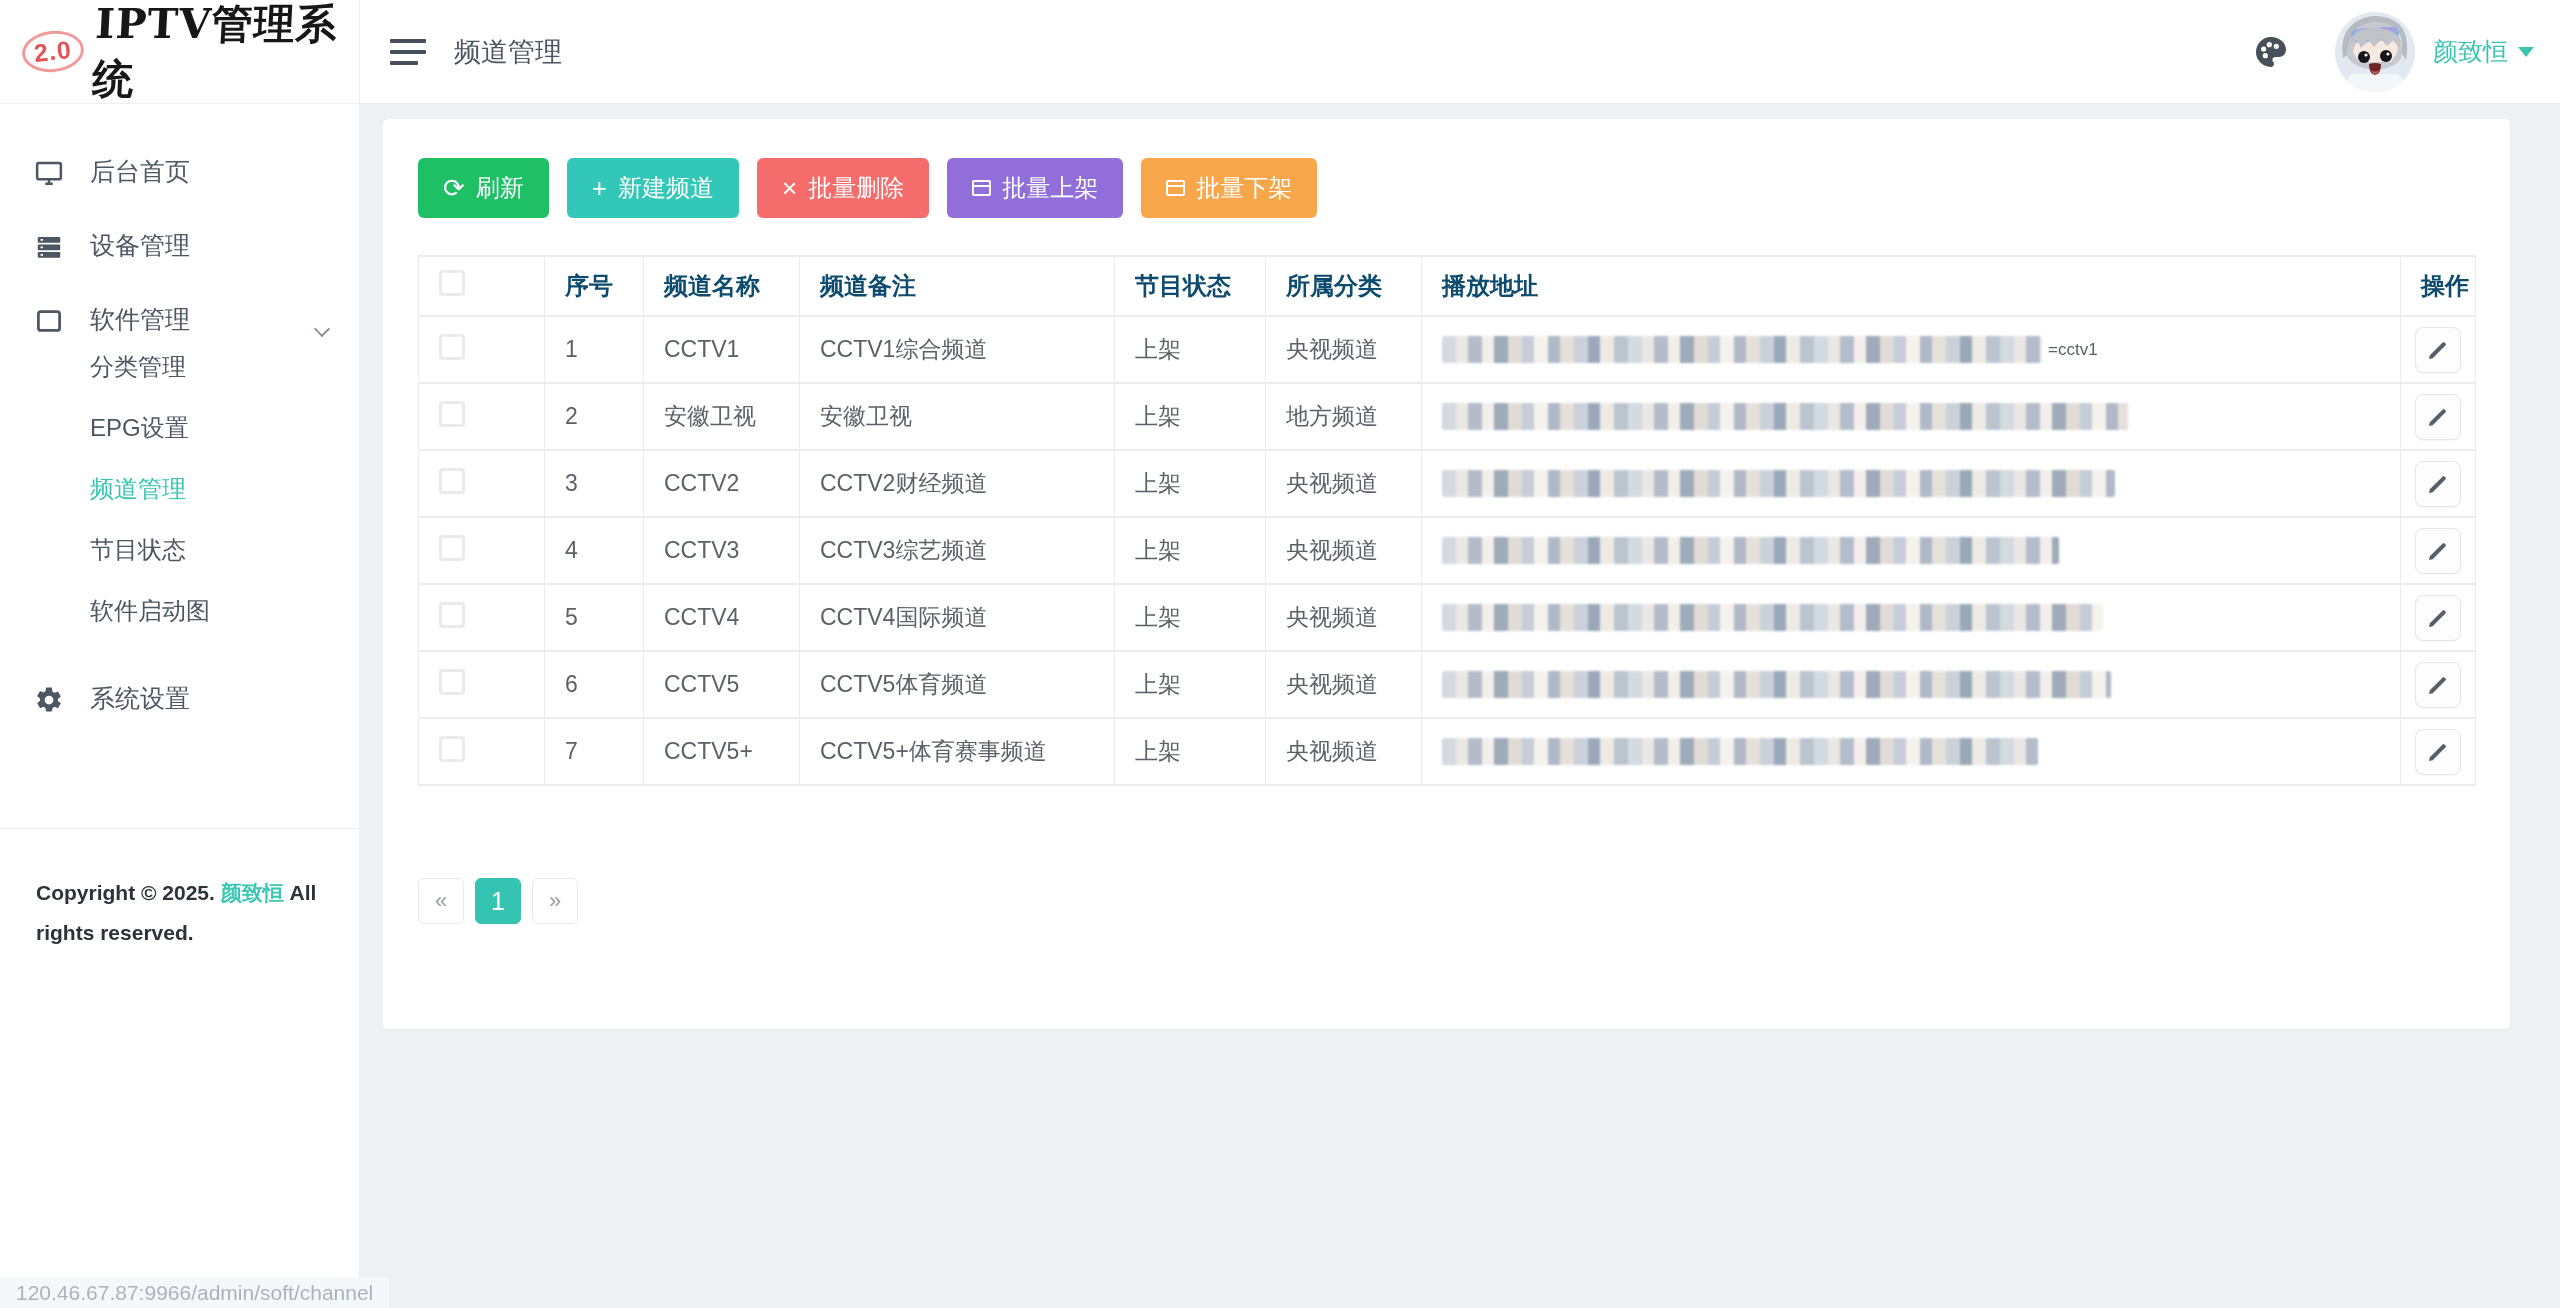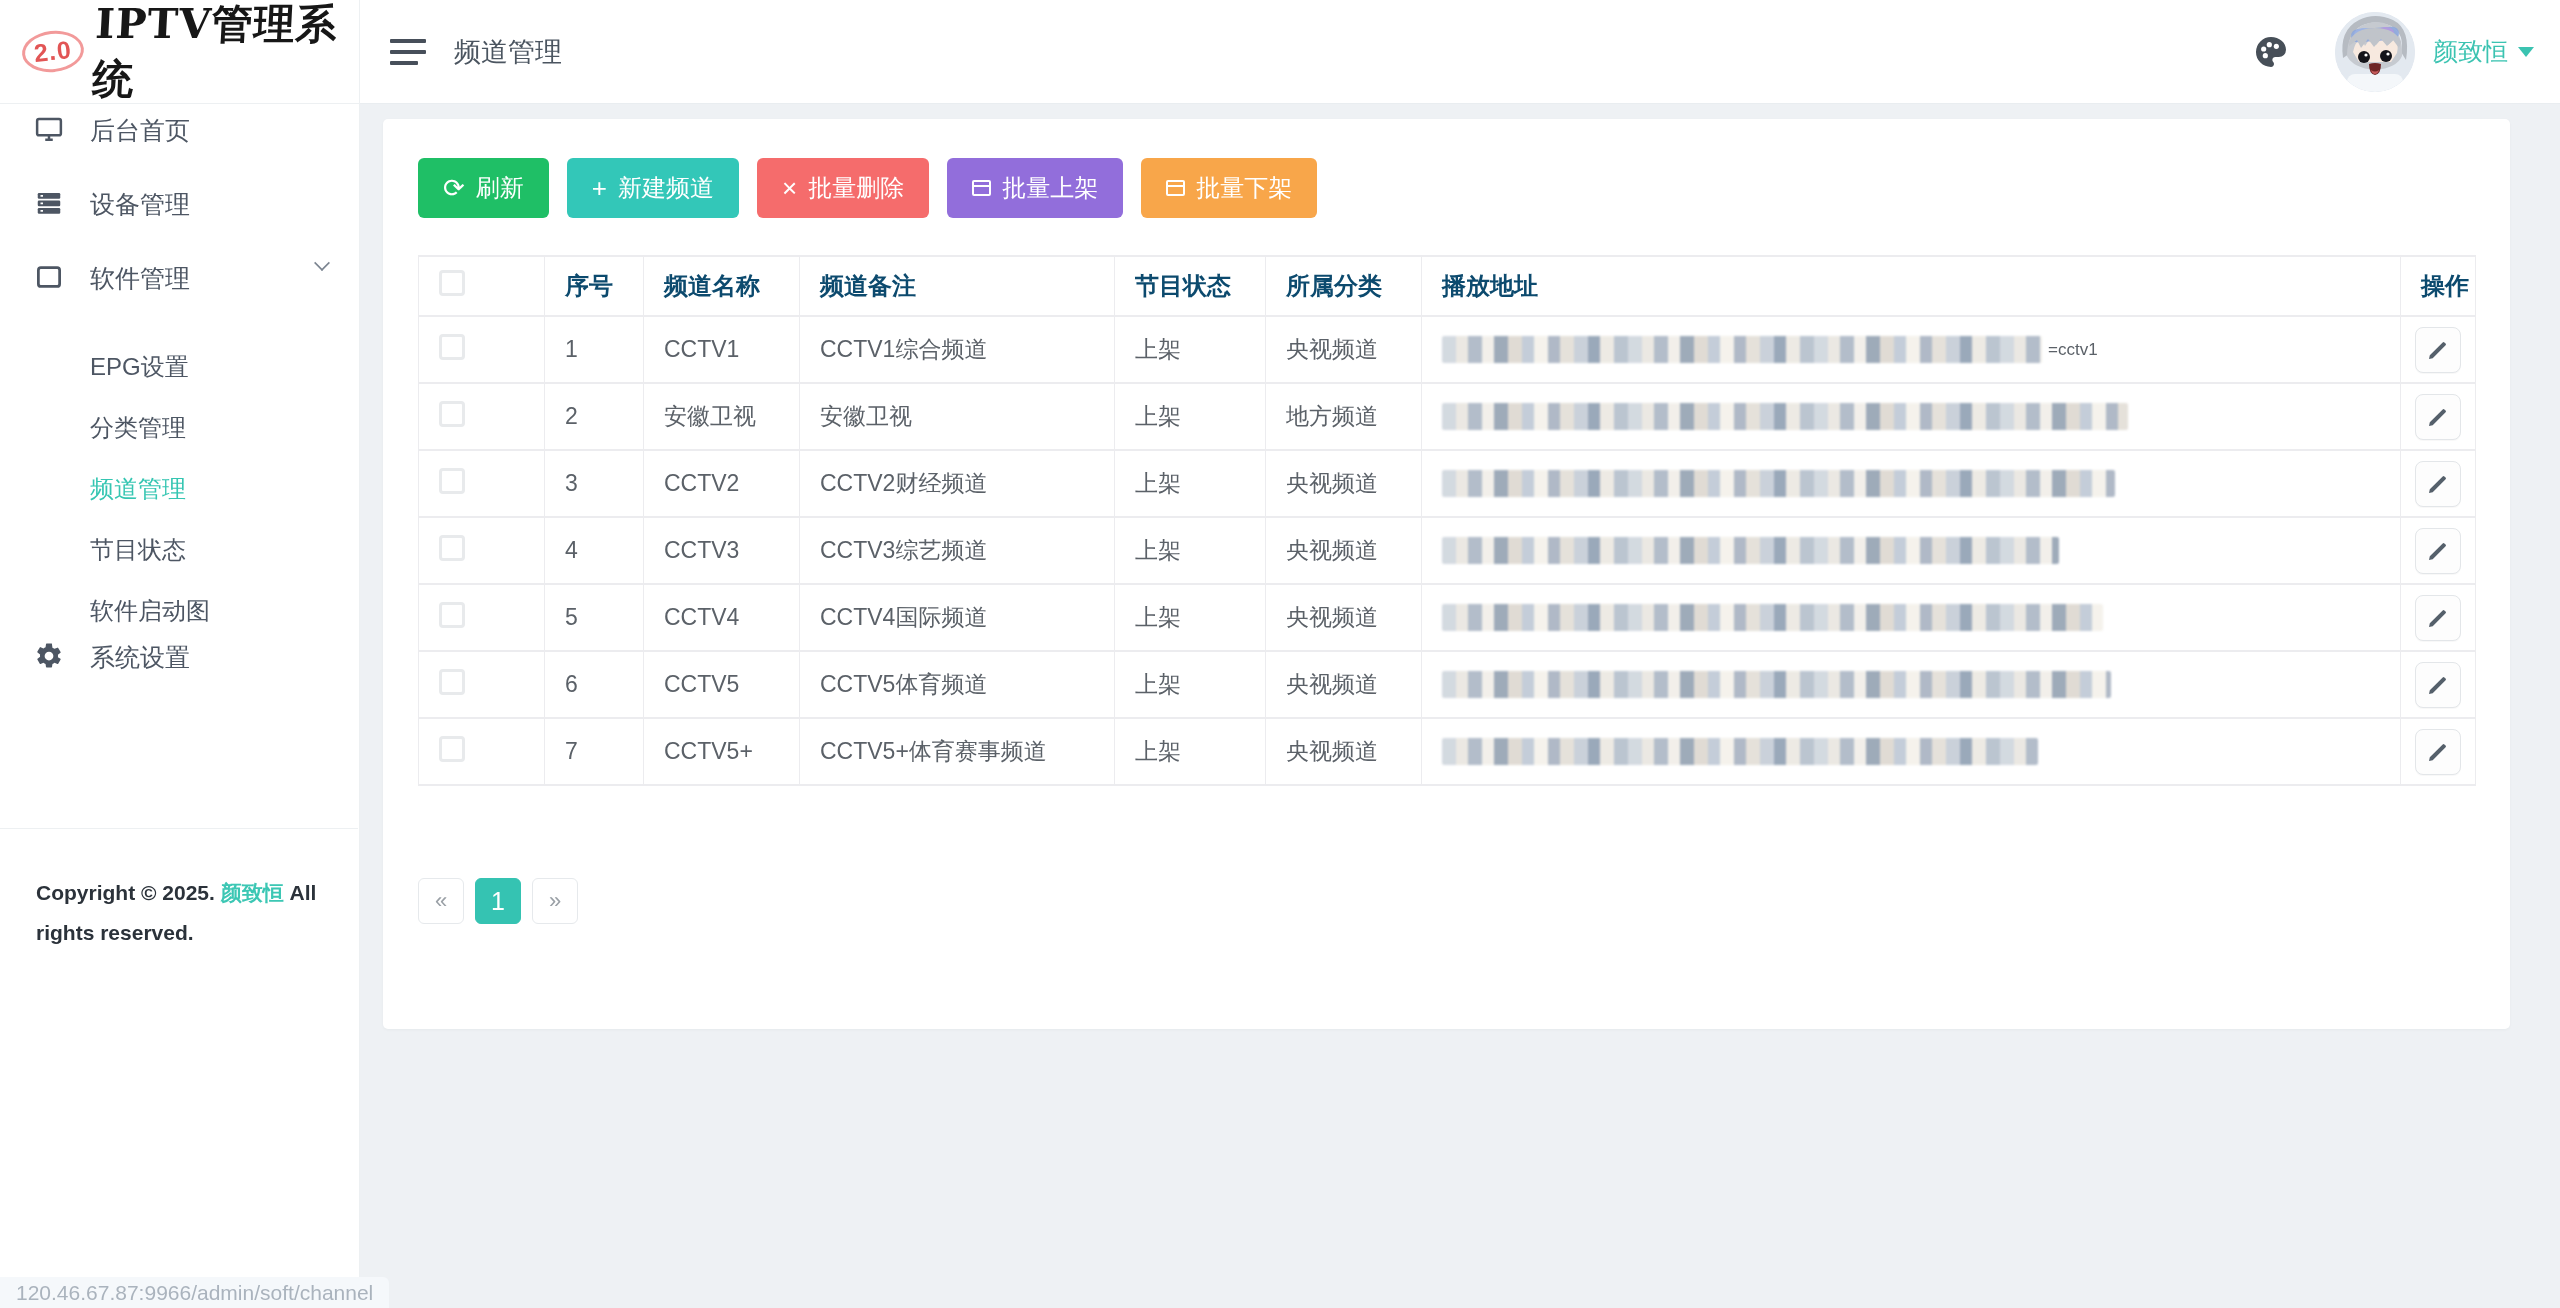--- a/index.html
+++ b/index.html
@@ -11,21 +11,21 @@
     background:#fff; border-right:1px solid #edf0f2; z-index:5; }
   .logo-area { height:104px; display:flex; align-items:center; padding-left:22px;
     border-bottom:1px solid #edf0f2; }
   .logo-badge { display:inline-block; border:3px solid #f29a9a; color:#e25555;
     border-radius:50%; padding:3px 9px; font-size:25px; font-weight:bold;
     transform:rotate(-6deg); margin-right:10px; letter-spacing:1px; }
   .logo-title { font-size:41px; font-weight:900; color:#171717; letter-spacing:1px;
     font-family:"DejaVu Serif","Liberation Serif",serif; transform:skewX(-3deg); }
 
   .menu { padding-top:10px; }
-  .menu-item { height:74px; display:flex; align-items:flex-start; padding:0 30px 0 34px;
+  .menu-item { height:74px; display:flex; align-items:flex-end; padding:0 30px 0 34px;
     color:#4d5663; font-size:25px; cursor:pointer; position:relative; }
   .menu-item .mi-icon { width:30px; height:30px; margin-right:26px; color:#4d5663;
     display:flex; align-items:center; justify-content:center; flex:none; }
   .menu-item .mi-label { flex:1; white-space:nowrap; }
   .chev { width:14px; height:14px; border-right:2px solid #7b8490;
     border-bottom:2px solid #7b8490; transform:rotate(45deg) scale(.8); margin-top:-6px; }
   .submenu { }
   .submenu-item { height:61px; display:flex; align-items:center; padding-left:90px;
     font-size:24px; color:#4d5663; cursor:pointer; white-space:nowrap; }
   .submenu-item.active { color:#35c6b2; }
@@ -143,22 +143,22 @@
       <div class="menu-item">
         <span class="mi-icon">
           <svg width="30" height="30" viewBox="0 0 24 24" fill="none" stroke="currentColor" stroke-width="2.2">
     <rect x="3.5" y="4.5" width="17" height="15" rx="2"></rect>
   </svg>
         </span>
         <span class="mi-label">软件管理</span>
         <span class="chev"></span>
       </div>
       <div class="submenu">
+        <div class="submenu-item">分类管理</div>
         <div class="submenu-item">EPG设置</div>
-        <div class="submenu-item">分类管理</div>
         <div class="submenu-item active">频道管理</div>
         <div class="submenu-item">节目状态</div>
         <div class="submenu-item">软件启动图</div>
       </div>
       <div class="menu-item">
         <span class="mi-icon">
           <svg width="30" height="30" viewBox="0 0 24 24" fill="currentColor">
     <path d="M19.14 12.94a7 7 0 0 0 .06-.94 7 7 0 0 0-.06-.94l2.03-1.58a.5.5 0 0 0 .12-.64l-1.92-3.32a.5.5 0 0 0-.61-.22l-2.39.96a7.3 7.3 0 0 0-1.62-.94l-.36-2.54A.5.5 0 0 0 13.9 2h-3.8a.5.5 0 0 0-.49.42l-.36 2.54a7.3 7.3 0 0 0-1.62.94l-2.39-.96a.5.5 0 0 0-.61.22L2.71 8.48a.5.5 0 0 0 .12.64l2.03 1.58a7 7 0 0 0 0 1.88l-2.03 1.58a.5.5 0 0 0-.12.64l1.92 3.32c.14.24.42.34.61.22l2.39-.96c.5.38 1.03.7 1.62.94l.36 2.54c.04.24.25.42.49.42h3.8c.24 0 .45-.18.49-.42l.36-2.54a7.3 7.3 0 0 0 1.62-.94l2.39.96c.23.09.47 0 .61-.22l1.92-3.32a.5.5 0 0 0-.12-.64zM12 15.5A3.5 3.5 0 1 1 15.5 12 3.5 3.5 0 0 1 12 15.5z"></path>
   </svg>
         </span>

